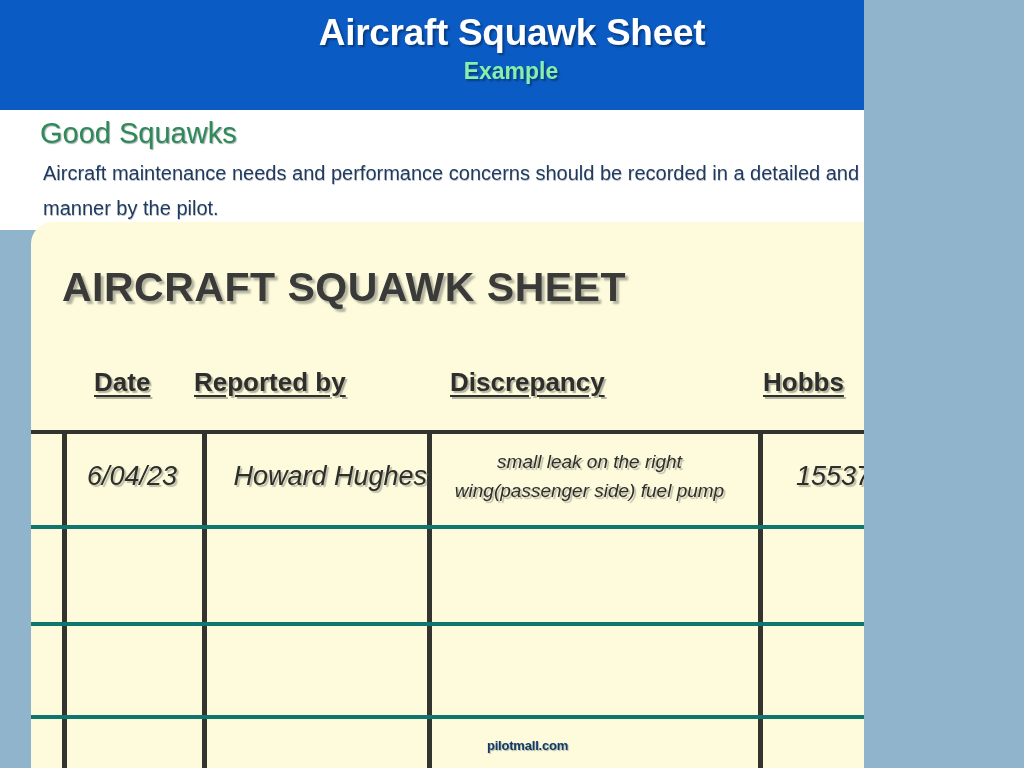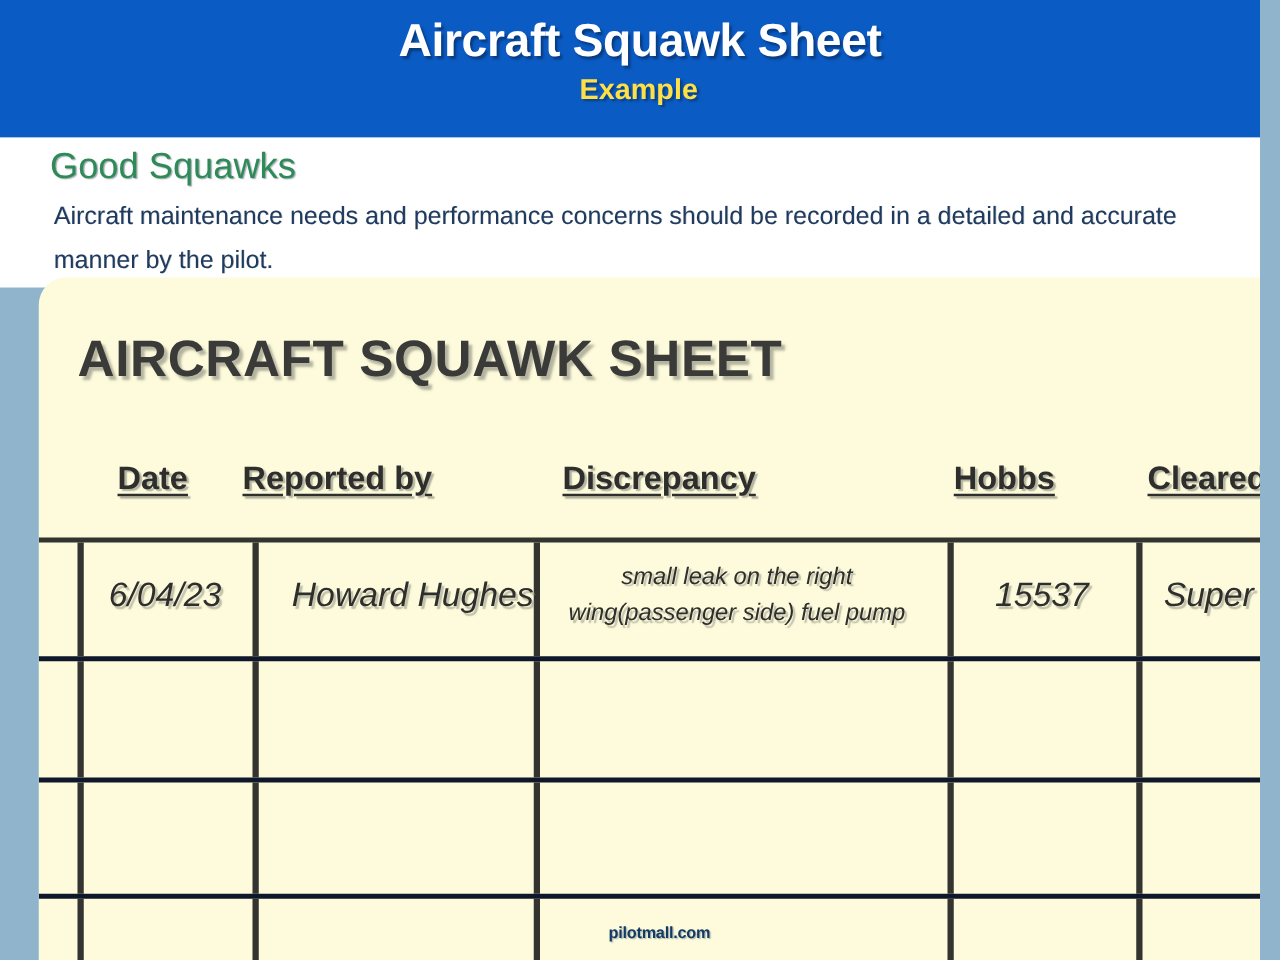--- a/index.html
+++ b/index.html
@@ -10,21 +10,21 @@
   body {
     width: 1024px;
     height: 768px;
     overflow: hidden;
     font-family: "Liberation Sans", sans-serif;
     background: #8FB4CC;
   }
 
   #stage {
     position: relative;
-    width: 1008px;
+    width: 864px;
     height: 768px;
     overflow: hidden;
     background: #8FB4CC;
   }
 
   
   #banner {
     position: absolute;
     left: 0;
     top: 0;
@@ -44,21 +44,21 @@
     letter-spacing: -0.3px;
     line-height: 1.05;
     text-shadow: 2px 2px 2px rgba(0,0,0,0.35);
   }
   #banner-subtitle {
     margin: 0;
     padding: 6px 2px 0 0;
     font-family: "Liberation Sans", sans-serif;
     font-size: 23px;
     font-weight: bold;
-    color: #fde047;
+    color: #86efac;
     line-height: 1.05;
     text-shadow: 2px 2px 2px rgba(0,0,0,0.35);
   }
 
   
   #intro {
     position: absolute;
     left: 0;
     top: 110px;
     width: 1024px;
@@ -142,21 +142,21 @@
 
   #grid {
     position: relative;
     width: 993px;
     height: 338px;
     border-top: 4px solid #333330;
   }
   .grid-row {
     position: relative;
     width: 100%;
-    border-bottom: 4px solid #0f172a;
+    border-bottom: 4px solid #0f766e;
     box-sizing: border-box;
   }
   .vline {
     position: absolute;
     top: 0;
     bottom: 0;
     width: 5px;
     background: #333330;
   }
   .cell-text {

